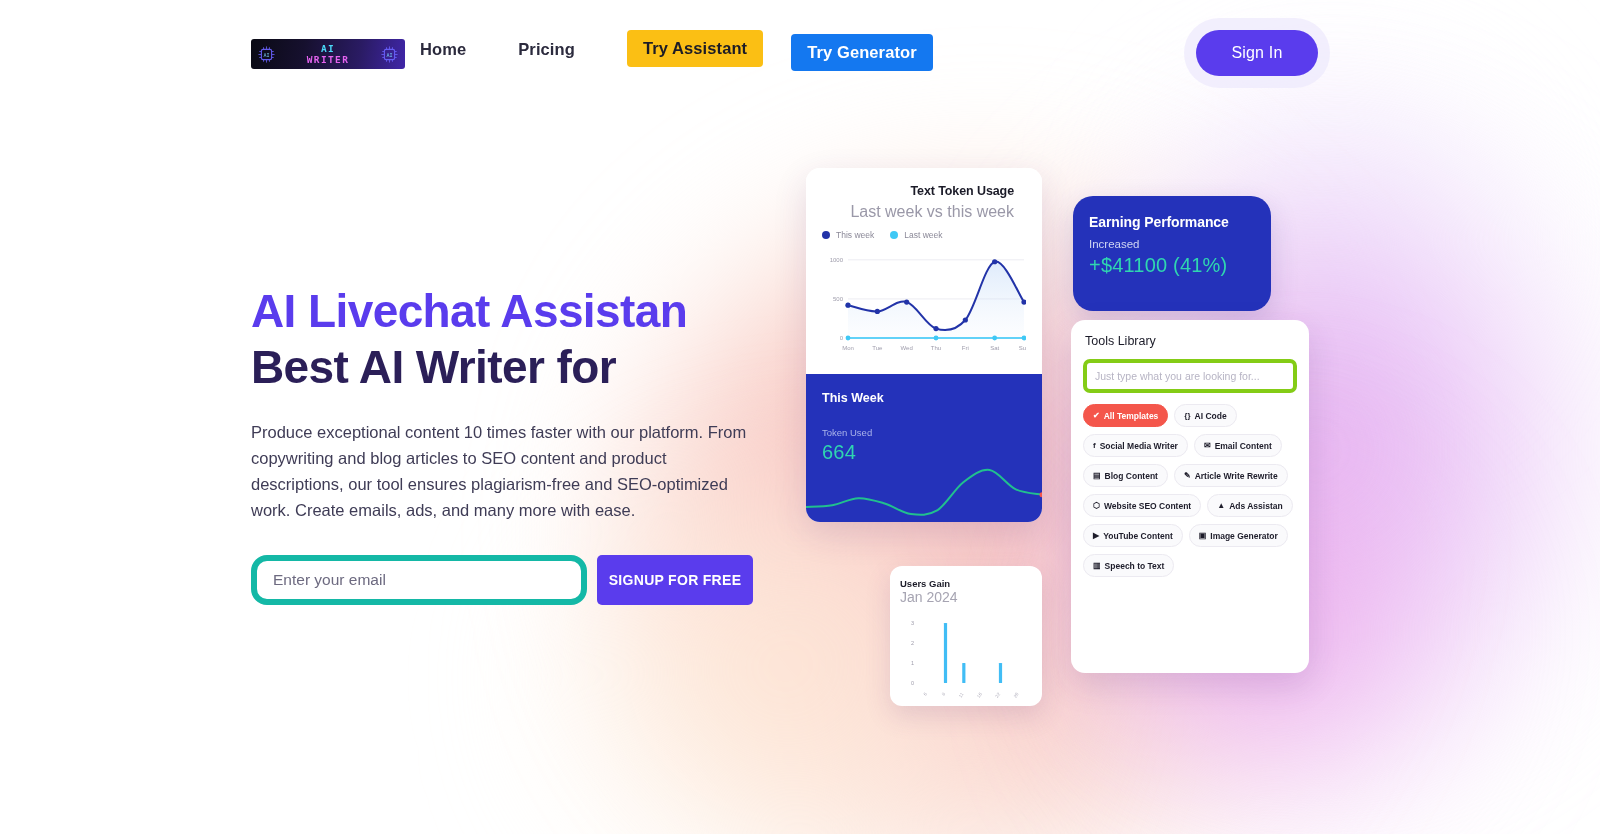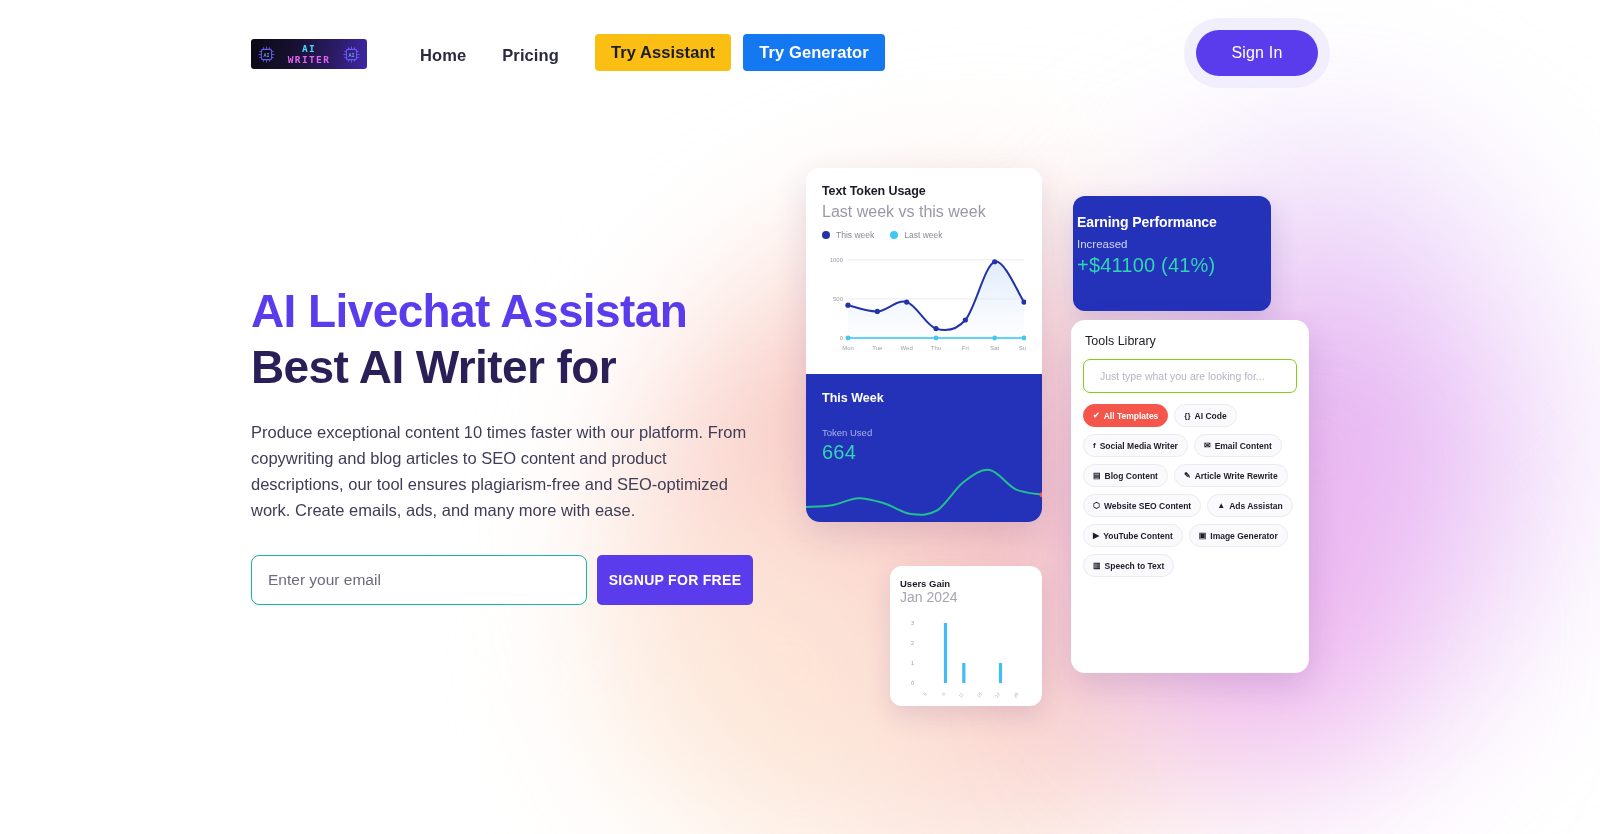--- a/index.html
+++ b/index.html
@@ -55,40 +55,40 @@
         rgba(255,255,255,0) 74%);
   }
 
   
   #header {
     position: absolute; left: 0; top: 0; width: 1600px; height: 108px;
     z-index: 40;
   }
   #logo {
     position: absolute; left: 251px; top: 39px;
-    width: 116px; height: 30px; border-radius: 3px;
+    width: 154px; height: 30px; border-radius: 3px;
     background: linear-gradient(100deg, #0a0a14 0%, #16102e 34%, #2a1b63 70%, #4026a8 100%);
     overflow: hidden;
     display: flex; align-items: center; justify-content: center;
   }
   .chip {
     position: absolute; width: 17px; height: 17px;
     opacity: 0.92;
   }
   .chip.left { left: 7px; top: 7px; }
   .chip.right { right: 7px; top: 7px; }
   #logo-text {
     font-family: "DejaVu Sans Mono", monospace;
     font-size: 9.5px; font-weight: 700; line-height: 11px;
     text-align: center; letter-spacing: 1.4px;
   }
   #logo-line1 { color: #4ad8f7; display: block; }
   #logo-line2 { color: #e563f0; display: block; }
 
-  #nav { position: absolute; left: 420px; top: 34px; display: flex; align-items: flex-end; gap: 0; }
+  #nav { position: absolute; left: 420px; top: 34px; display: flex; align-items: flex-start; gap: 16px; }
   .nav-link {
     font-size: 16.5px; font-weight: 700; color: #2b2a3d;
     padding: 6px 0; margin-right: 36px; cursor: pointer;
     letter-spacing: 0.1px;
   }
   .nav-btn {
     border: none; cursor: pointer;
     font-family: "Liberation Sans", sans-serif;
     font-size: 16.5px; font-weight: 700;
     border-radius: 4px;
@@ -122,21 +122,21 @@
   #hero-title-line1 { color: #2b1f58; display: block; }
   #hero-title-line2 { color: #5a3ced; display: block; }
   #hero-desc {
     margin-top: 24px;
     font-size: 16.5px; line-height: 26px; color: #3f3c56;
     width: 512px;
   }
   #hero-form { margin-top: 32px; display: flex; align-items: stretch; gap: 10px; }
   #email-input {
     width: 336px; height: 50px;
-    border: 1px solid #14b8a6; border-radius: 8px;
+    border: 6px solid #14b8a6; border-radius: 16px;
     background: #ffffff; padding: 0 16px;
     font-family: "Liberation Sans", sans-serif;
     font-size: 15.5px; color: #2b2a3d;
     outline: none;
   }
   #email-input::placeholder { color: #6d6a80; }
   #signup-btn {
     width: 156px; height: 50px;
     background: #5a3ced; color: #fff; border: none; cursor: pointer;
     border-radius: 5px;
@@ -147,60 +147,60 @@
   
   .card { position: absolute; z-index: 25; }
 
   
   #card-token {
     left: 806px; top: 168px; width: 236px; height: 354px;
     border-radius: 14px; overflow: hidden;
     box-shadow: 0 12px 34px rgba(80,40,120,0.14);
     background: #ffffff;
   }
-  #token-top { padding: 16px 4px 8px 16px; height: 206px; background:#fff; }
+  #token-top { padding: 16px 28px 8px 16px; height: 206px; background:#fff;text-align:right; }
   #token-title { font-size: 12.5px; font-weight: 700; color: #1b1b28; letter-spacing: -0.1px; }
   #token-sub { margin-top: 5px; font-size: 16px; color: #9a98a8; }
   #token-legend { margin-top: 9px; display: flex; align-items: center; gap: 16px; }
   .legend-item { display: flex; align-items: center; gap: 6px; }
   .legend-dot { width: 8px; height: 8px; border-radius: 50%; display: block; }
   .legend-label { font-size: 8.5px; color: #8b8998; }
   #token-chart { margin-top: 6px; width: 204px; height: 108px; }
 
   #token-bottom {
     height: 148px; background: #2432ba; padding: 17px 16px 0 16px; position: relative; overflow: hidden;
   }
   #thisweek-title { font-size: 12.5px; font-weight: 700; color: #ffffff; }
   #thisweek-label { margin-top: 22px; font-size: 9.5px; color: #aab3ea; }
   #thisweek-value { margin-top: 3px; font-size: 20px; font-weight: 400; color: #2fd6b0; letter-spacing: 0.2px; }
   #thisweek-wave { position: absolute; left: 0; bottom: 0; width: 236px; height: 66px; }
 
   
   #card-earning {
     left: 1073px; top: 196px; width: 198px; height: 115px;
-    border-radius: 12px; background: #2432ba;
-    padding: 18px 4px;
+    border-radius: 20px; background: #2432ba;
+    padding: 18px 16px;
     box-shadow: 0 10px 28px rgba(60,40,140,0.18);
   }
   #earning-title { font-size: 14px; font-weight: 700; color: #ffffff; letter-spacing: -0.1px; }
   #earning-sub { margin-top: 8px; font-size: 11.5px; color: #cfd5f3; }
   #earning-value { margin-top: 4px; font-size: 20px; color: #2fd6b0; letter-spacing: 0.2px; }
 
   
   #card-tools {
     left: 1071px; top: 320px; width: 238px; height: 353px;
     border-radius: 14px; background: #ffffff;
     padding: 14px 12px 12px 12px;
     box-shadow: 0 12px 32px rgba(80,40,120,0.15);
   }
   #tools-title { font-size: 12.5px; font-weight: 400; color: #1b1b28; margin-left: 2px; }
   #tools-search {
     margin-top: 11px; width: 214px; height: 34px;
-    border: 1px solid #84cc16; border-radius: 7px;
-    background: #fff; padding: 0 16px;
+    border: 4px solid #84cc16; border-radius: 7px;
+    background: #fff; padding: 0 8px;
     font-family: "Liberation Sans", sans-serif;
     font-size: 10.5px; color: #3b3a4a; outline: none;
   }
   #tools-search::placeholder { color: #b7b4c4; }
   #tools-tags { margin-top: 11px; display: flex; flex-wrap: wrap; gap: 7px 6px; width: 216px; }
   .tag {
     display: inline-flex; align-items: center; gap: 4px;
     height: 23px; padding: 0 9px;
     border: 1px solid #eceaf1; border-radius: 12px;
     background: #fafafc; cursor: pointer;

